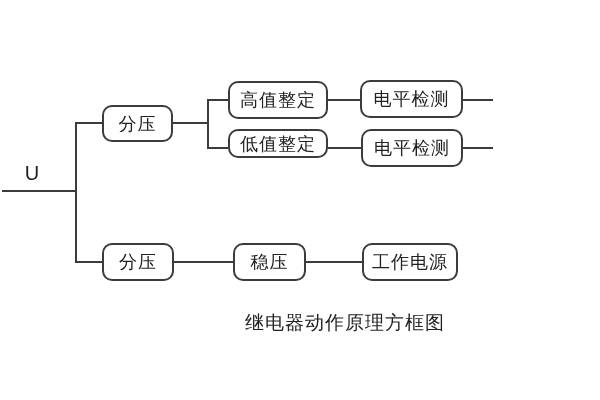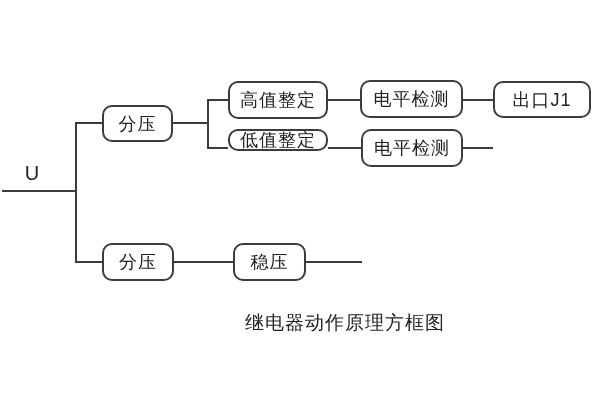--- a/index.html
+++ b/index.html
@@ -78,27 +78,27 @@
   <div class="hline" style="left:75px;  top:261px; width:27px;"></div>
   <div class="hline" style="left:174px; top:261px; width:59px;"></div>
   <div class="hline" style="left:306px; top:261px; width:56px;"></div>
 
   <div class="node" style="left:102px; top:105px; width:71px;  height:37px;">分压</div>
 
   <div class="node" style="left:228px; top:81px;  width:100px; height:38px;font-family:Liberation Mono, monospace;">高值整定</div>
 
   <div class="node" style="left:360px; top:80px;  width:103px; height:38px;">电平检测</div>
 
-  <div class="node" style="left:493px; top:81px;  width:98px;  height:37px;">出口J1</div>
 
-  <div class="node" style="left:228px; top:129px; width:100px; height:22px;">低值整定</div>
+  <div class="node" style="left:228px; top:129px; width:100px; height:29px;">低值整定</div>
 
   <div class="node" style="left:361px; top:129px; width:102px; height:38px;">电平检测</div>
 
 
   <div class="node" style="left:102px; top:243px; width:72px;  height:38px;">分压</div>
 
   <div class="node" style="left:233px; top:243px; width:73px;  height:38px;">稳压</div>
 
+  <div class="node" style="left:362px; top:243px; width:96px;  height:38px;">工作电源</div>
 
   <div class="caption">继电器动作原理方框图</div>
 
 </div>
 
 </body></html>

